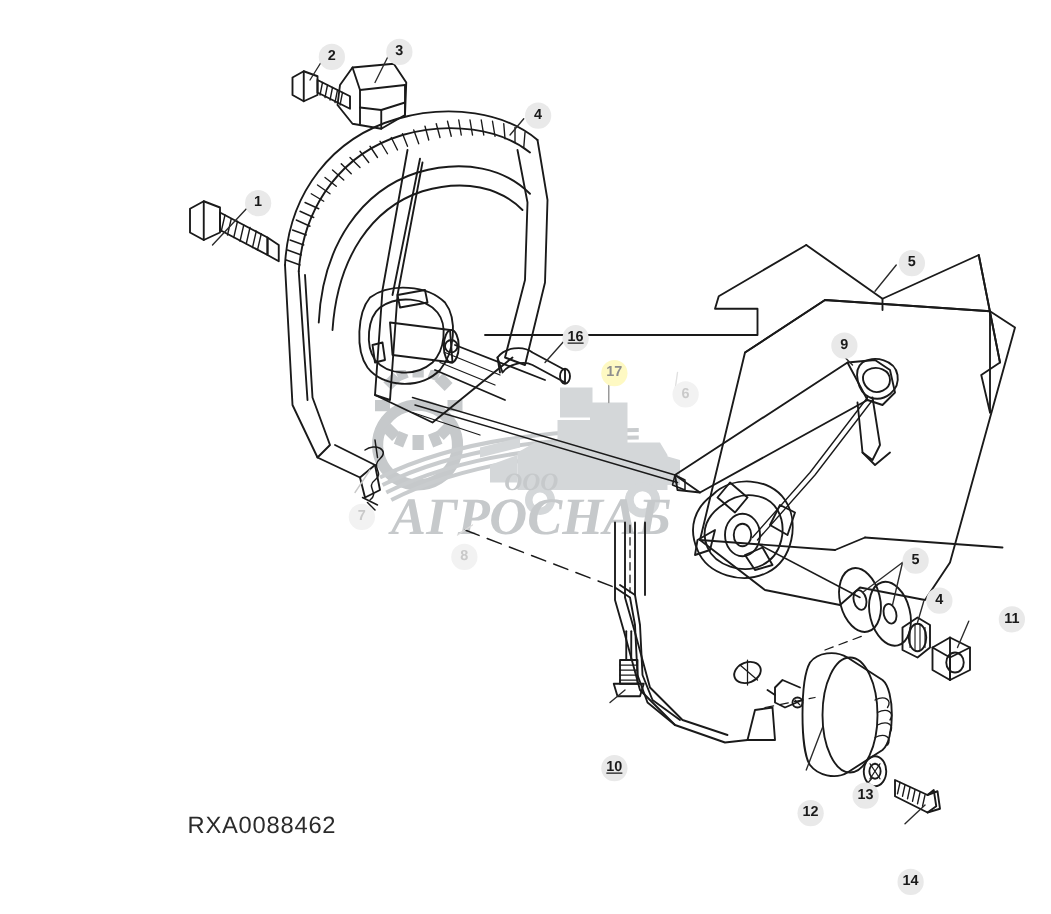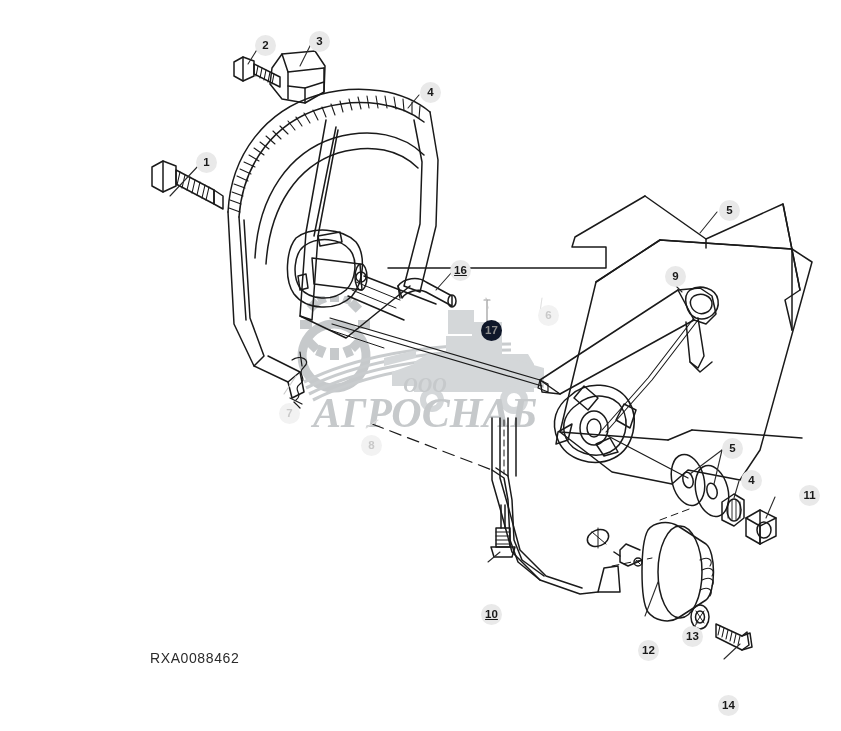--- a/index.html
+++ b/index.html
@@ -23,21 +23,21 @@
     left: 0;
     top: 0;
     width: 841px;
     height: 731px;
   }
   .drawing-number {
     position: absolute;
     left: 150px;
     top: 650px;
     font-family: "Liberation Sans", sans-serif;
-    font-size: 14px;
+    font-size: 19px;
     letter-spacing: 0.6px;
     color: #2b2b2b;
     white-space: nowrap;
   }
   
   .callout {
     position: absolute;
     width: 21px;
     height: 21px;
     border-radius: 50%;
@@ -50,23 +50,22 @@
     align-items: center;
     justify-content: center;
     box-sizing: border-box;
     line-height: 1;
   }
   .callout.faint {
     background: #f2f2f2;
     color: #c9c9c9;
   }
   .callout.semi {
-    background: #0f172a;
+    background: #fef9c3;
     color: #8e8e8e;
-    margin-top: 32px;
   }
   
   #watermark {
     position: absolute;
     left: 296px;
     top: 296px;
     width: 258px;
     height: 135px;
     pointer-events: none;
     font-style: italic;

